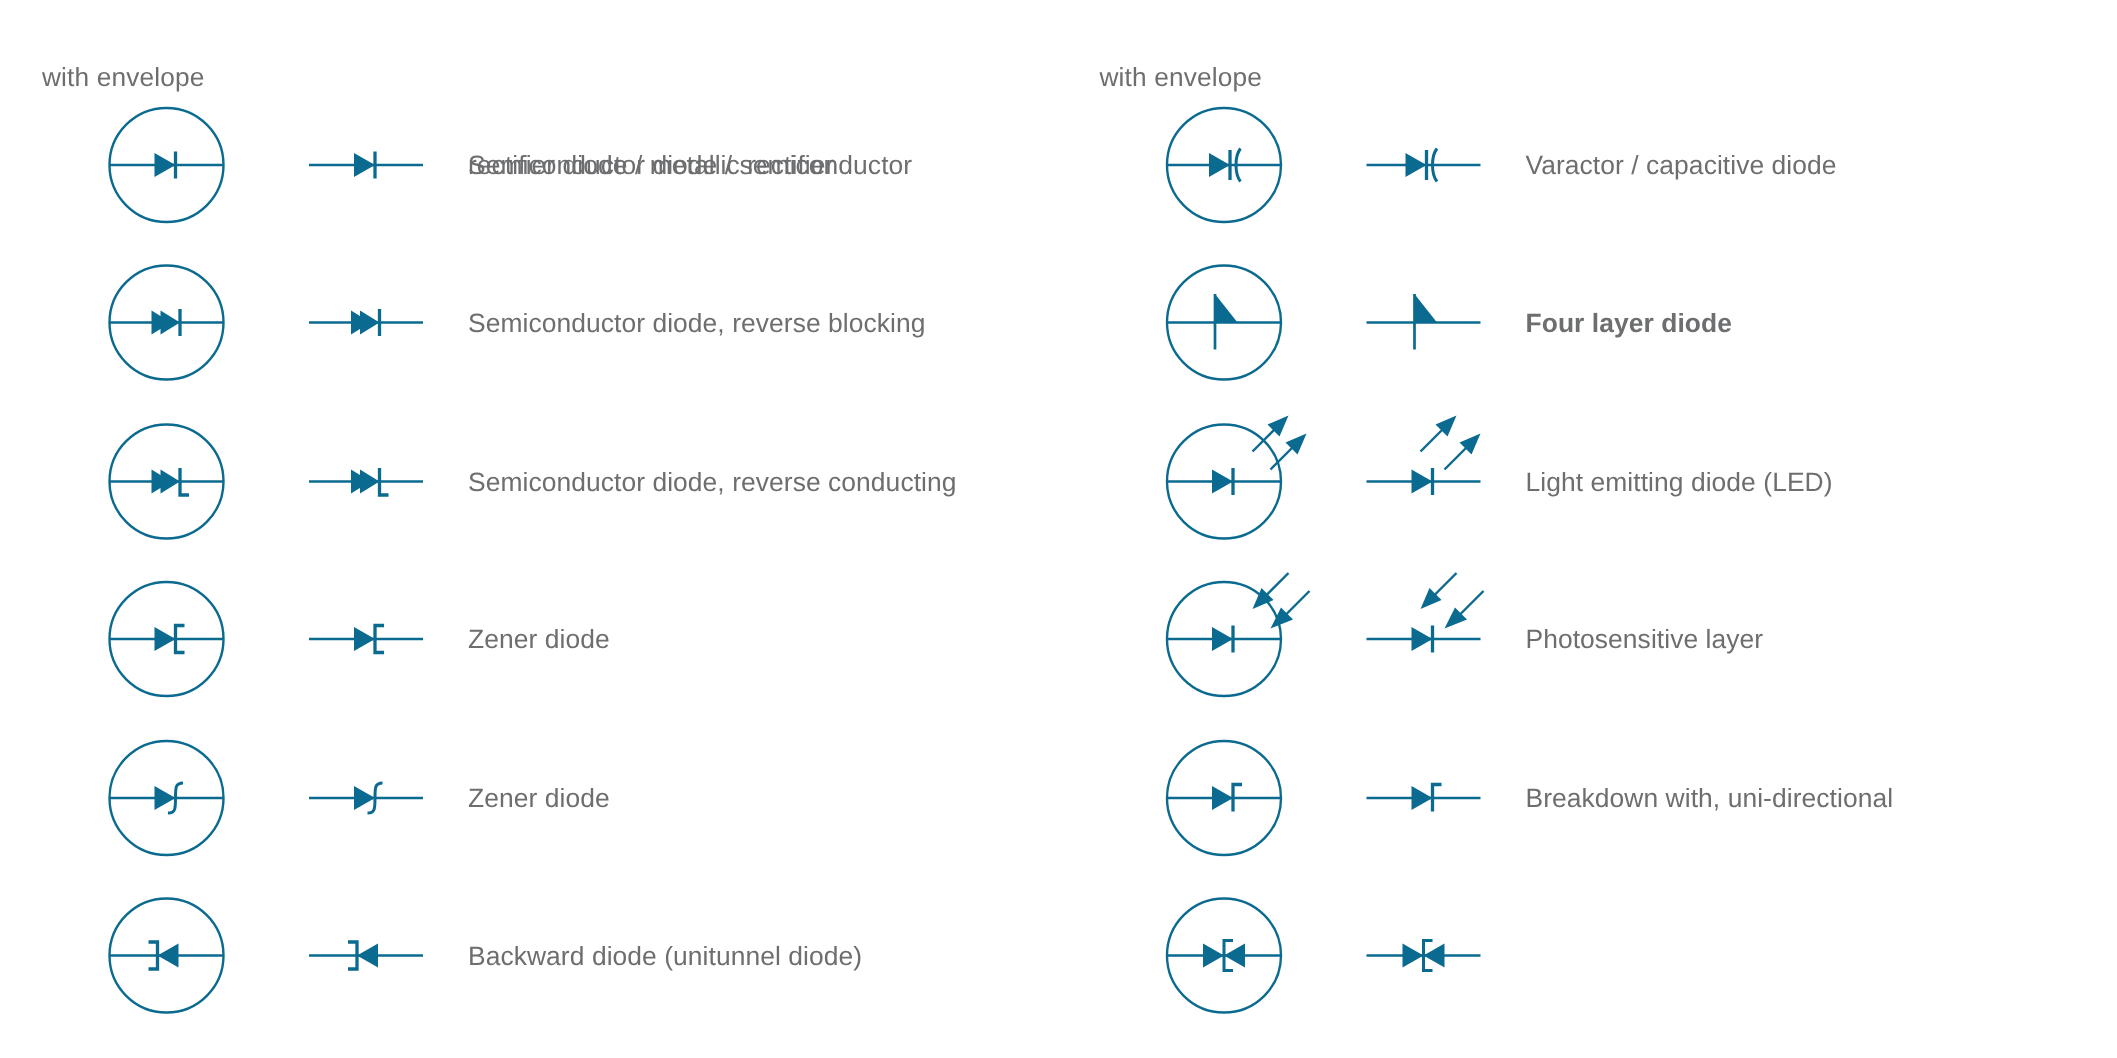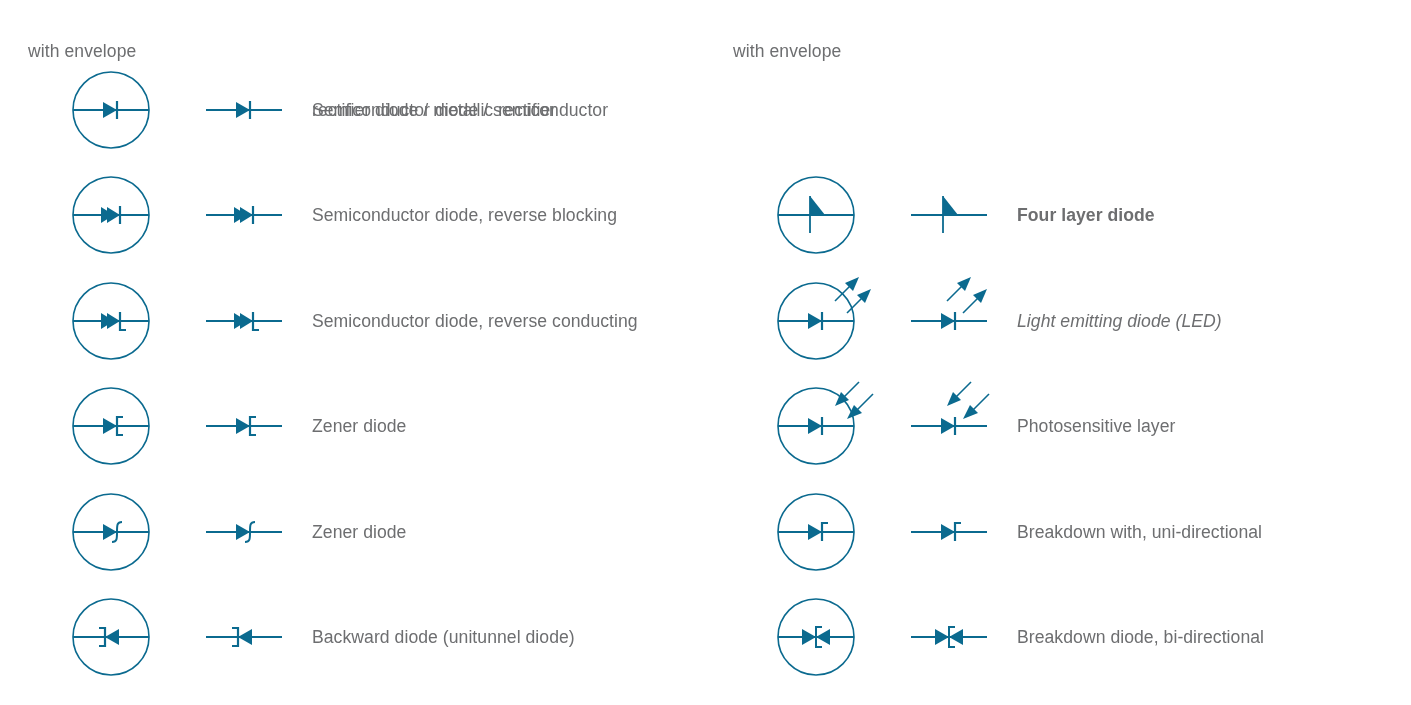--- a/index.html
+++ b/index.html
@@ -220,20 +220,42 @@
         <span>Zener diode</span>
       </div>
     </div>
 
   </div>
 
   <div class="col col-right">
 
     <div class="envelope-caption">with envelope</div>
 
+    <div class="row" style="top:58px;">
+      <div class="sym-envelope">
+        <svg width="180" height="104" viewBox="0 0 180 104">
+          <circle cx="93" cy="52" r="38" fill="none" stroke="#0b6a8f" stroke-width="1.6"></circle>
+          <line x1="55" y1="52" x2="131" y2="52" stroke="#0b6a8f" stroke-width="1.8"></line>
+          <polygon points="83,44 83,60 97,52" fill="#0b6a8f"></polygon>
+          <line x1="97" y1="42" x2="97" y2="62" stroke="#0b6a8f" stroke-width="2.2"></line>
+          <path d="M104,41 C100,46 100,58 104,63" fill="none" stroke="#0b6a8f" stroke-width="2"></path>
+        </svg>
+      </div>
+      <div class="sym-plain">
+        <svg width="120" height="104" viewBox="0 0 120 104">
+          <line x1="8" y1="52" x2="84" y2="52" stroke="#0b6a8f" stroke-width="1.8"></line>
+          <polygon points="34,44 34,60 48,52" fill="#0b6a8f"></polygon>
+          <line x1="48" y1="42" x2="48" y2="62" stroke="#0b6a8f" stroke-width="2.2"></line>
+          <path d="M55,41 C51,46 51,58 55,63" fill="none" stroke="#0b6a8f" stroke-width="2"></path>
+        </svg>
+      </div>
+      <div class="row-label">
+        <span>Varactor / capacitive diode</span>
+      </div>
+    </div>
 
     <div class="row" style="top:163px;font-weight:bold;">
       <div class="sym-envelope">
         <svg width="180" height="104" viewBox="0 0 180 104">
           <circle cx="93" cy="52" r="38" fill="none" stroke="#0b6a8f" stroke-width="1.6"></circle>
           <line x1="55" y1="52" x2="131" y2="52" stroke="#0b6a8f" stroke-width="1.8"></line>
           <polygon points="87,52 87,33 102,52" fill="#0b6a8f"></polygon>
           <line x1="87" y1="33" x2="87" y2="70" stroke="#0b6a8f" stroke-width="1.8"></line>
         </svg>
       </div>
@@ -242,21 +264,21 @@
           <line x1="8" y1="52" x2="84" y2="52" stroke="#0b6a8f" stroke-width="1.8"></line>
           <polygon points="40,52 40,33 55,52" fill="#0b6a8f"></polygon>
           <line x1="40" y1="33" x2="40" y2="70" stroke="#0b6a8f" stroke-width="1.8"></line>
         </svg>
       </div>
       <div class="row-label">
         <span>Four layer diode</span>
       </div>
     </div>
 
-    <div class="row" style="top:269px;font-style:italic;">
+    <div class="row" style="top:269px;">
       <div class="sym-envelope">
         <svg width="180" height="104" viewBox="0 0 180 104">
           <circle cx="93" cy="52" r="38" fill="none" stroke="#0b6a8f" stroke-width="1.6"></circle>
           <line x1="55" y1="52" x2="131" y2="52" stroke="#0b6a8f" stroke-width="1.8"></line>
           <polygon points="85,44 85,60 99,52" fill="#0b6a8f"></polygon>
           <line x1="99" y1="43" x2="99" y2="61" stroke="#0b6a8f" stroke-width="2.2"></line>
           <g>
             <line x1="112" y1="32" x2="131" y2="13" stroke="#0b6a8f" stroke-width="1.6"></line>
             <polygon points="136,8 122,14 130,22" fill="#0b6a8f"></polygon>
           </g>
@@ -355,20 +377,17 @@
         </svg>
       </div>
       <div class="sym-plain">
         <svg width="120" height="104" viewBox="0 0 120 104">
           <line x1="8" y1="52" x2="84" y2="52" stroke="#0b6a8f" stroke-width="1.8"></line>
           <polygon points="32,44 32,60 46,52" fill="#0b6a8f"></polygon>
           <polygon points="60,44 60,60 46,52" fill="#0b6a8f"></polygon>
           <path d="M52,42 L46,42 L46,62 L52,62" fill="none" stroke="#0b6a8f" stroke-width="2"></path>
         </svg>
       </div>
-      <div class="row-label">
-        <span>Breakdown diode, bi-directional</span>
-      </div>
     </div>
 
   </div>
 
 </div>
 
 </body></html>

